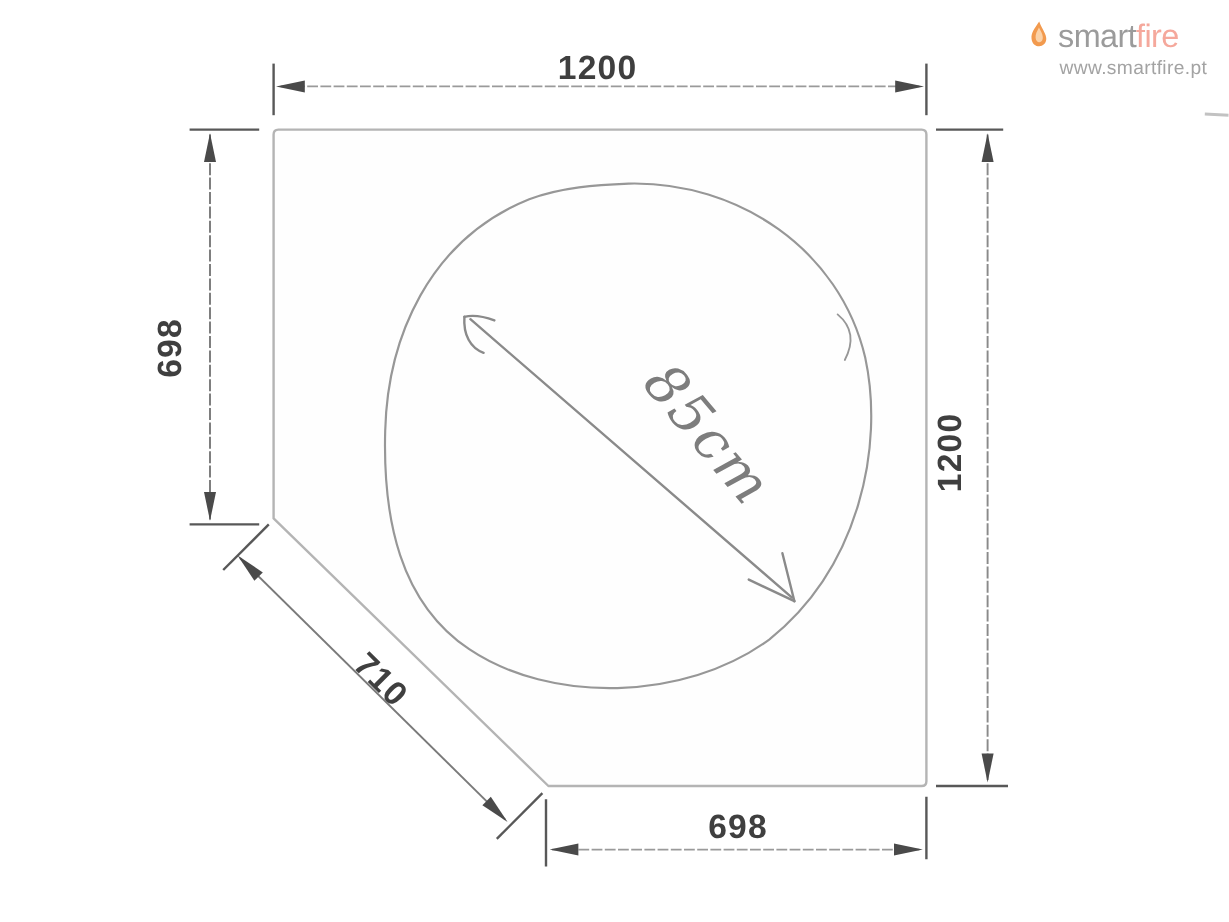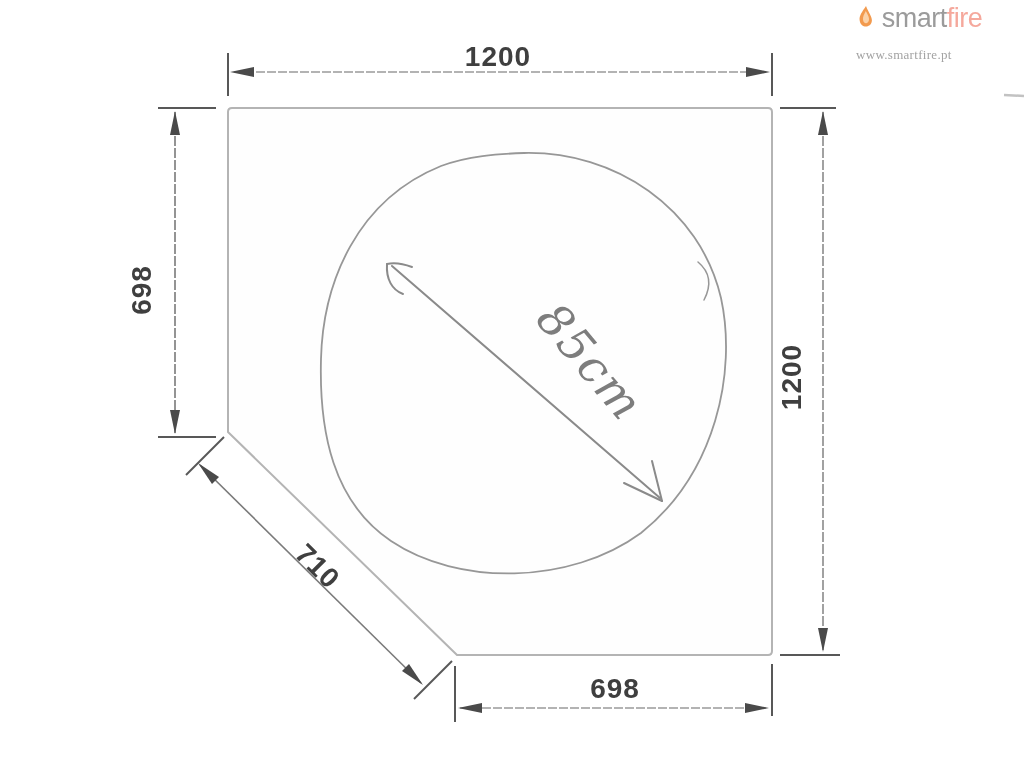--- a/index.html
+++ b/index.html
@@ -10,27 +10,27 @@
   svg{position:absolute;left:0;top:0;}
   .dim-label{
     font-family:"Liberation Sans", sans-serif;
     font-weight:700;font-size:28px;fill:#3f3f3f;letter-spacing:1px;
   }
   .hand-label{
     font-family:"DejaVu Serif", serif;
     font-style:italic;font-size:46px;fill:#7d7d7d;letter-spacing:2px;
   }
   .logo{
-    position:absolute;top:5px;right:18px;width:150px;text-align:left;
+    position:absolute;top:17px;right:18px;width:150px;text-align:right;
   }
   .logo-row{display:flex;align-items:center;justify-content:center;gap:2px;}
   .logo-word{font-size:27px;letter-spacing:-0.5px;line-height:1;}
   .logo-smart{color:#9b9b9b;}
   .logo-fire{color:#f5a89c;}
-  .logo-url{font-size:13px;color:#a3a3a3;margin-top:15px;letter-spacing:0.3px;font-family:Liberation Serif, serif;}
+  .logo-url{font-size:16px;color:#a3a3a3;margin-top:5px;letter-spacing:0.3px;}
 </style>
 </head>
 <body>
 
 <div class="stage">
 
   <svg width="1024" height="768" viewBox="0 0 1024 768">
 
     <path d="M 232 108 L 768 108 Q 772 108 772 112 L 772 651 Q 772 655 768 655 L 457 655 L 228 432 L 228 112 Q 228 108 232 108 Z" fill="#fefefe" stroke="#b4b4b4" stroke-width="2" stroke-linejoin="round"></path>
 

